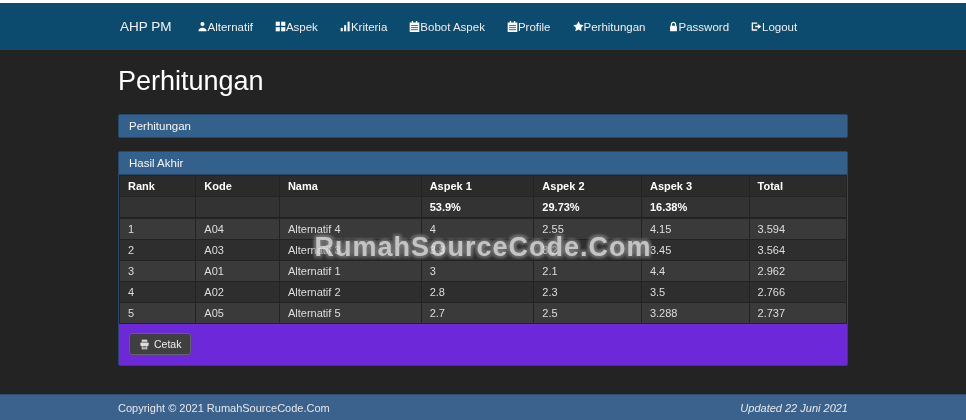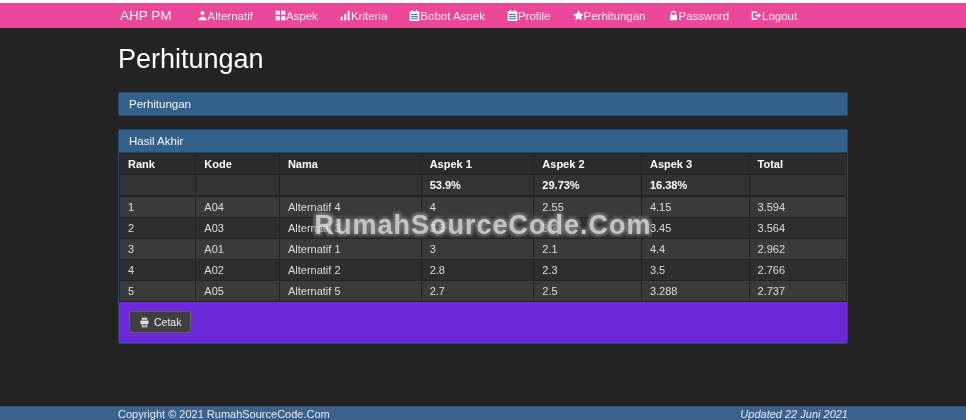--- a/index.html
+++ b/index.html
@@ -7,22 +7,22 @@
   body {
     font-family: "Liberation Sans", sans-serif;
     background: #232323;
     display: flex;
     flex-direction: column;
   }
   .topstrip { height: 3px; background: #ffffff; flex: 0 0 auto; }
 
   
   .navbar {
-    height: 25px;
-    background: #ec4899;
+    height: 47px;
+    background: #0c4a6e;
     flex: 0 0 auto;
     display: flex;
     align-items: stretch;
   }
   .container { width: 730px; margin: 0 auto; }
   .navbar .container { display: flex; align-items: stretch; }
   .brand {
     color: #f3f3f3;
     font-size: 13.5px;
     display: flex; align-items: center;
@@ -110,21 +110,21 @@
     text-shadow:
       -2px -2px 3px rgba(140,140,140,.75),
        2px -2px 3px rgba(140,140,140,.75),
       -2px  2px 3px rgba(140,140,140,.75),
        2px  2px 3px rgba(140,140,140,.75);
   }
 
   
   .footer {
     flex: 0 0 auto;
-    height: 14px;
+    height: 26px;
     background: #3b628d;
     border-top: 1px solid #2e4f73;
   }
   .footer .container {
     height: 100%;
     display: flex; align-items: center; justify-content: space-between;
     color: #e8e8e8;
     font-size: 11px;
   }
   .footer .updated { font-style: italic; }

